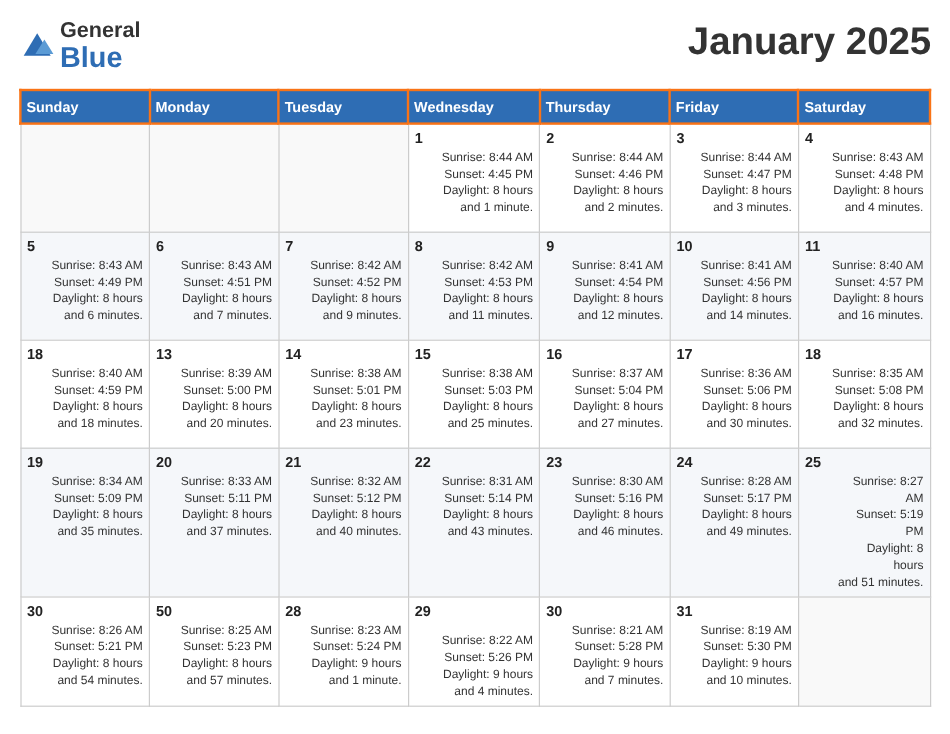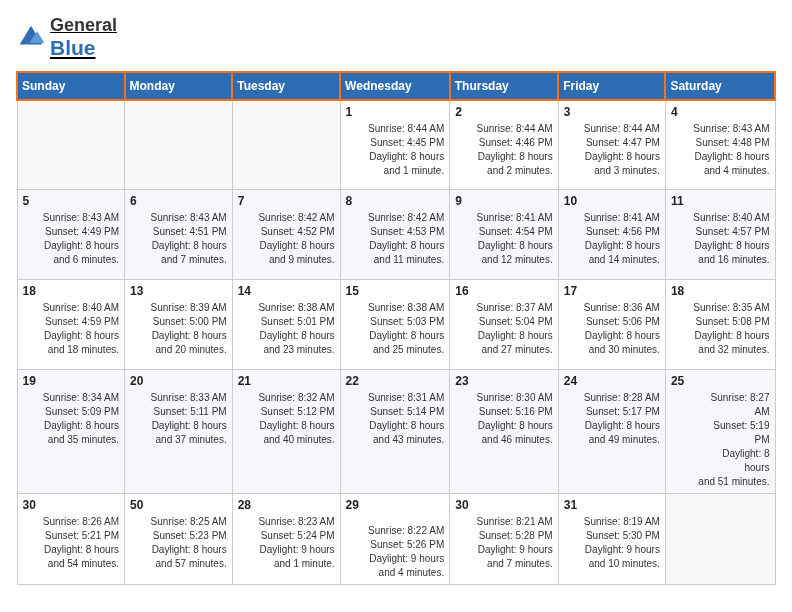--- a/index.html
+++ b/index.html
@@ -17,29 +17,28 @@
       margin-bottom: 12px;
     }
     .logo {
       display: flex;
       align-items: center;
     }
     .logo-text {
       display: flex;
       flex-direction: column;
       line-height: 1.1;
-      text-decoration: underline;
     }
     .logo-general {
       font-size: 18px;
       font-weight: bold;
       color: #333;
     }
     .logo-blue {
-      font-size: 21px;
+      font-size: 24px;
       font-weight: bold;
       color: #2e6db4;
     }
     .logo-icon {
       width: 30px;
       height: 30px;
       margin-right: 4px;
     }
     .title-block {
       text-align: right;
@@ -103,20 +102,21 @@
       <rect width="40" height="40" fill="white"></rect>
       <polygon points="20,5 35,30 5,30" fill="#2e6db4"></polygon>
       <polygon points="28,12 38,28 18,28" fill="#5b9bd5"></polygon>
     </svg>
     <div class="logo-text">
       <span class="logo-general">General</span>
       <span class="logo-blue">Blue</span>
     </div>
   </div>
   <div class="title-block">
+    <div class="month-title">January 2025</div>
   </div>
 </div>
 
 <table class="calendar">
   <thead>
     <tr>
     <th>Sunday</th>
         <th>Monday</th>
         <th>Tuesday</th>
         <th>Wednesday</th>

